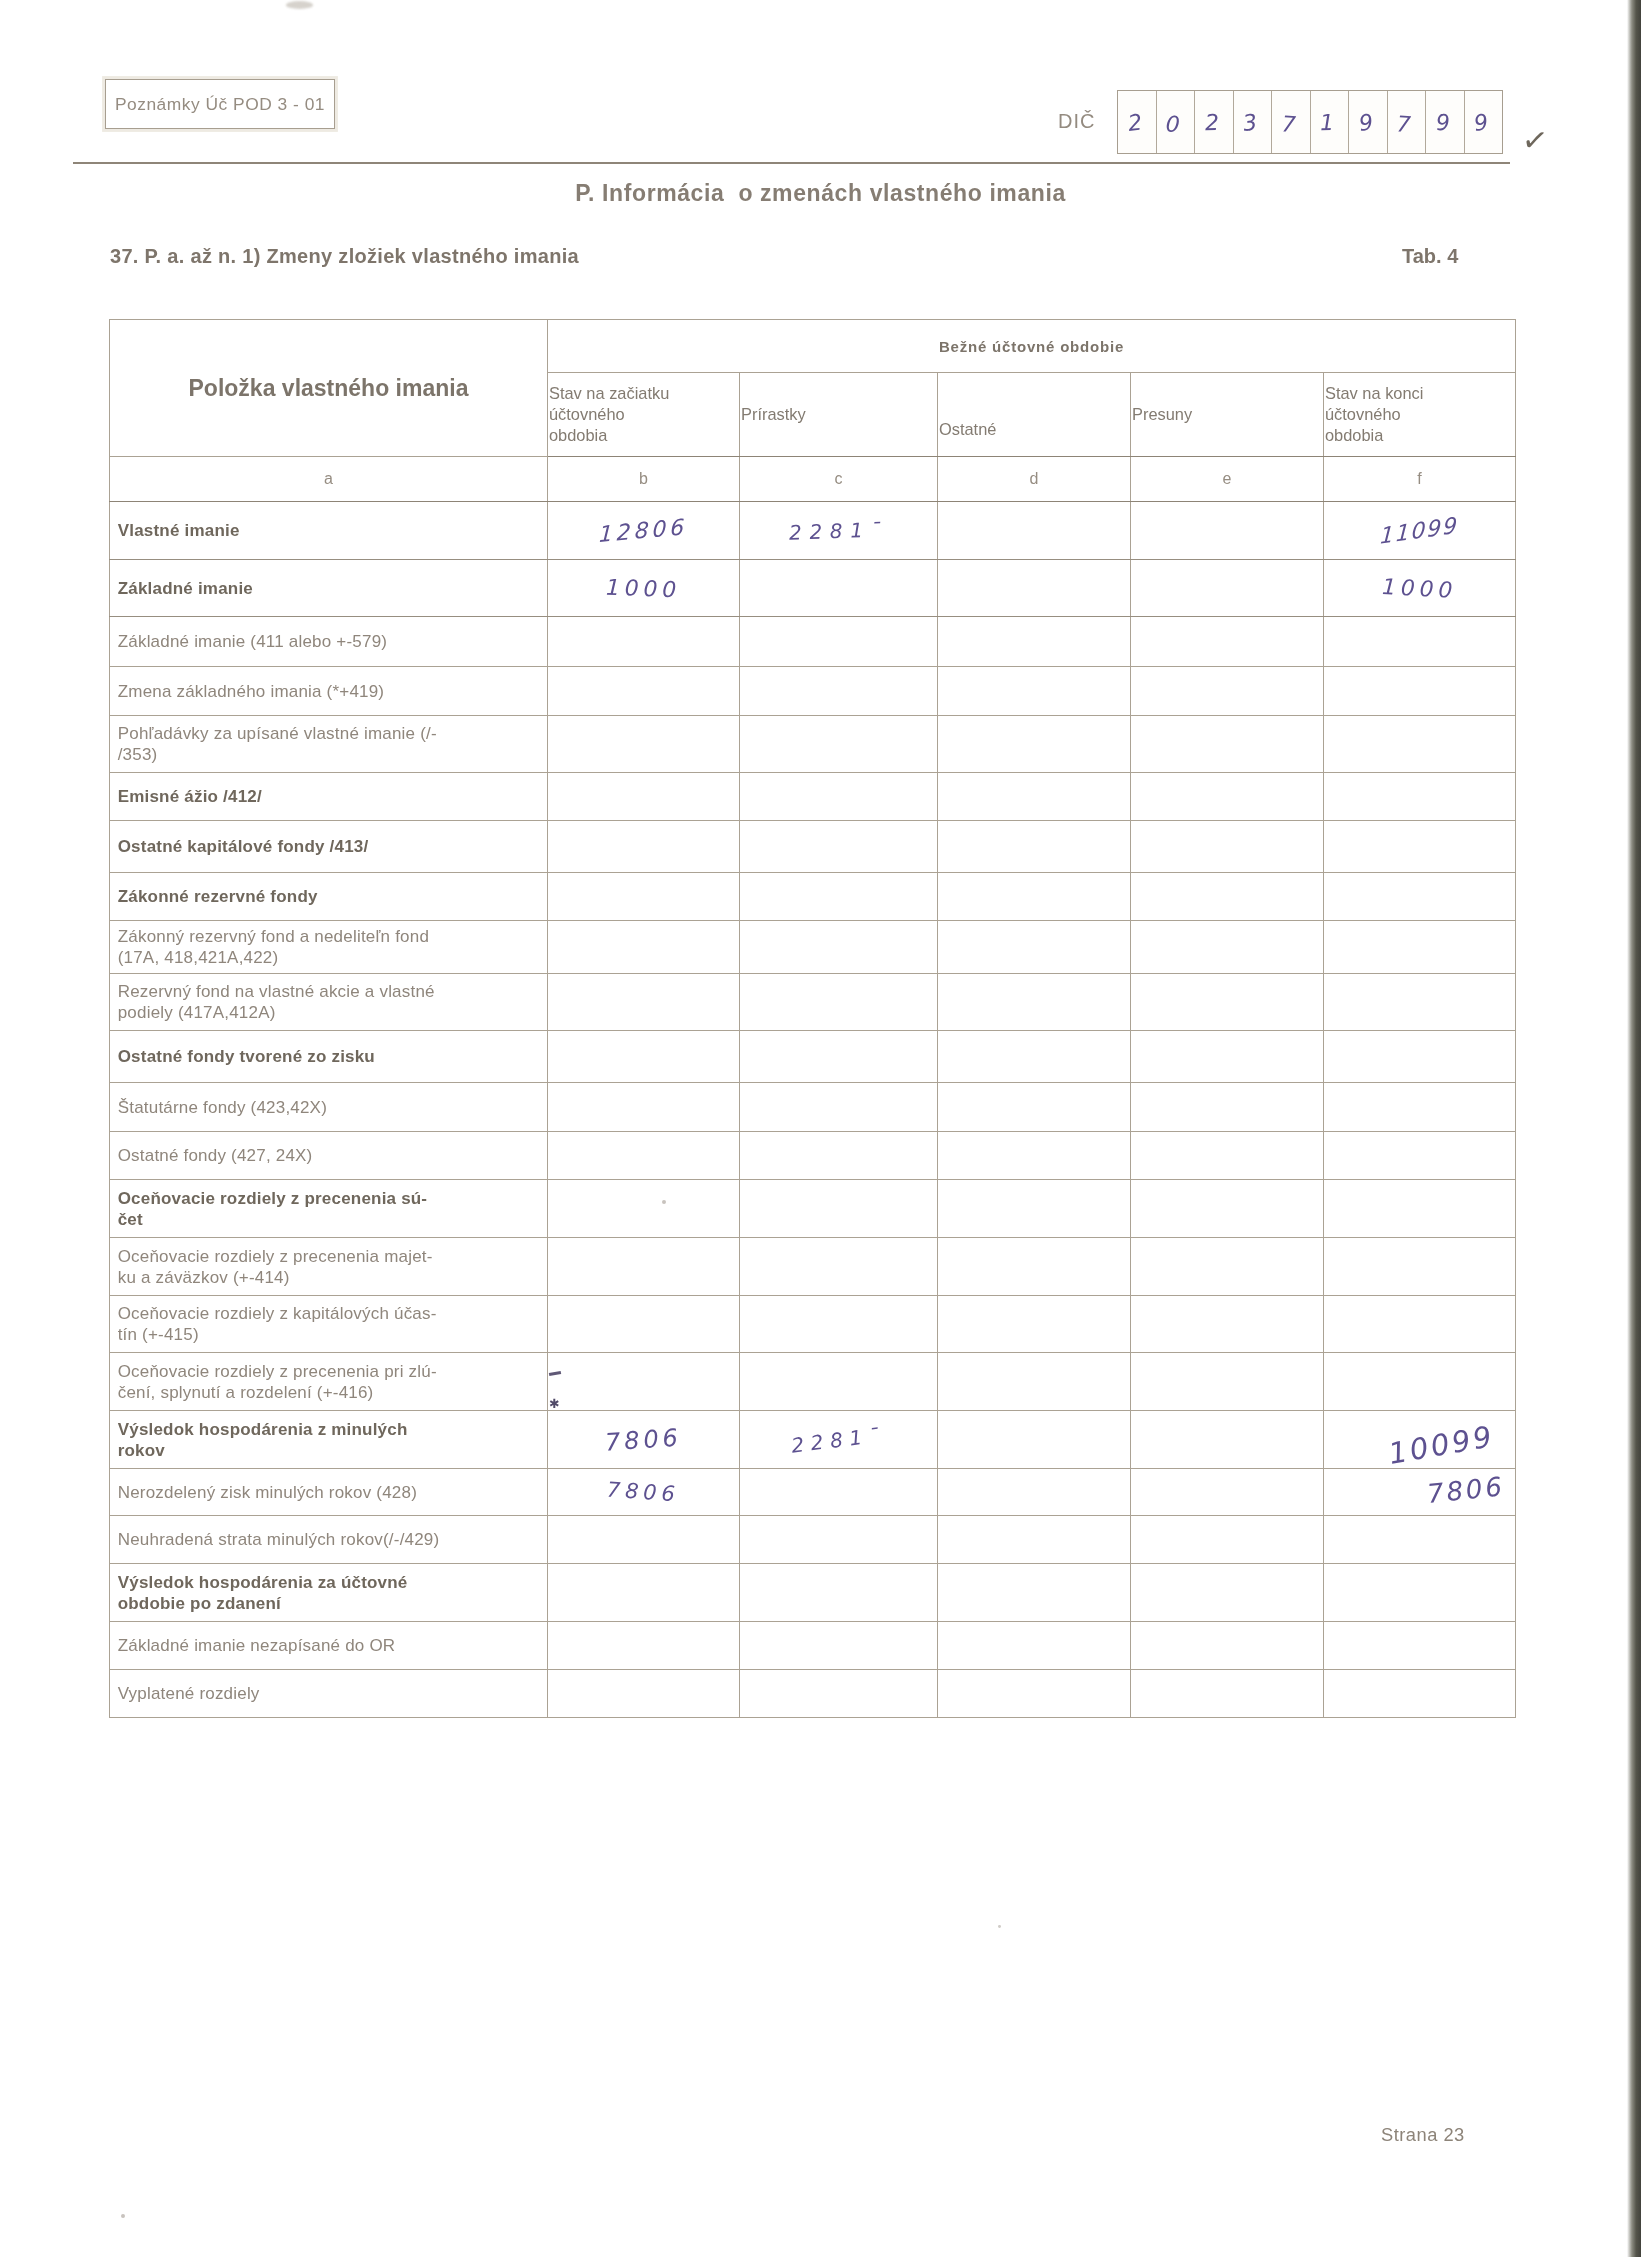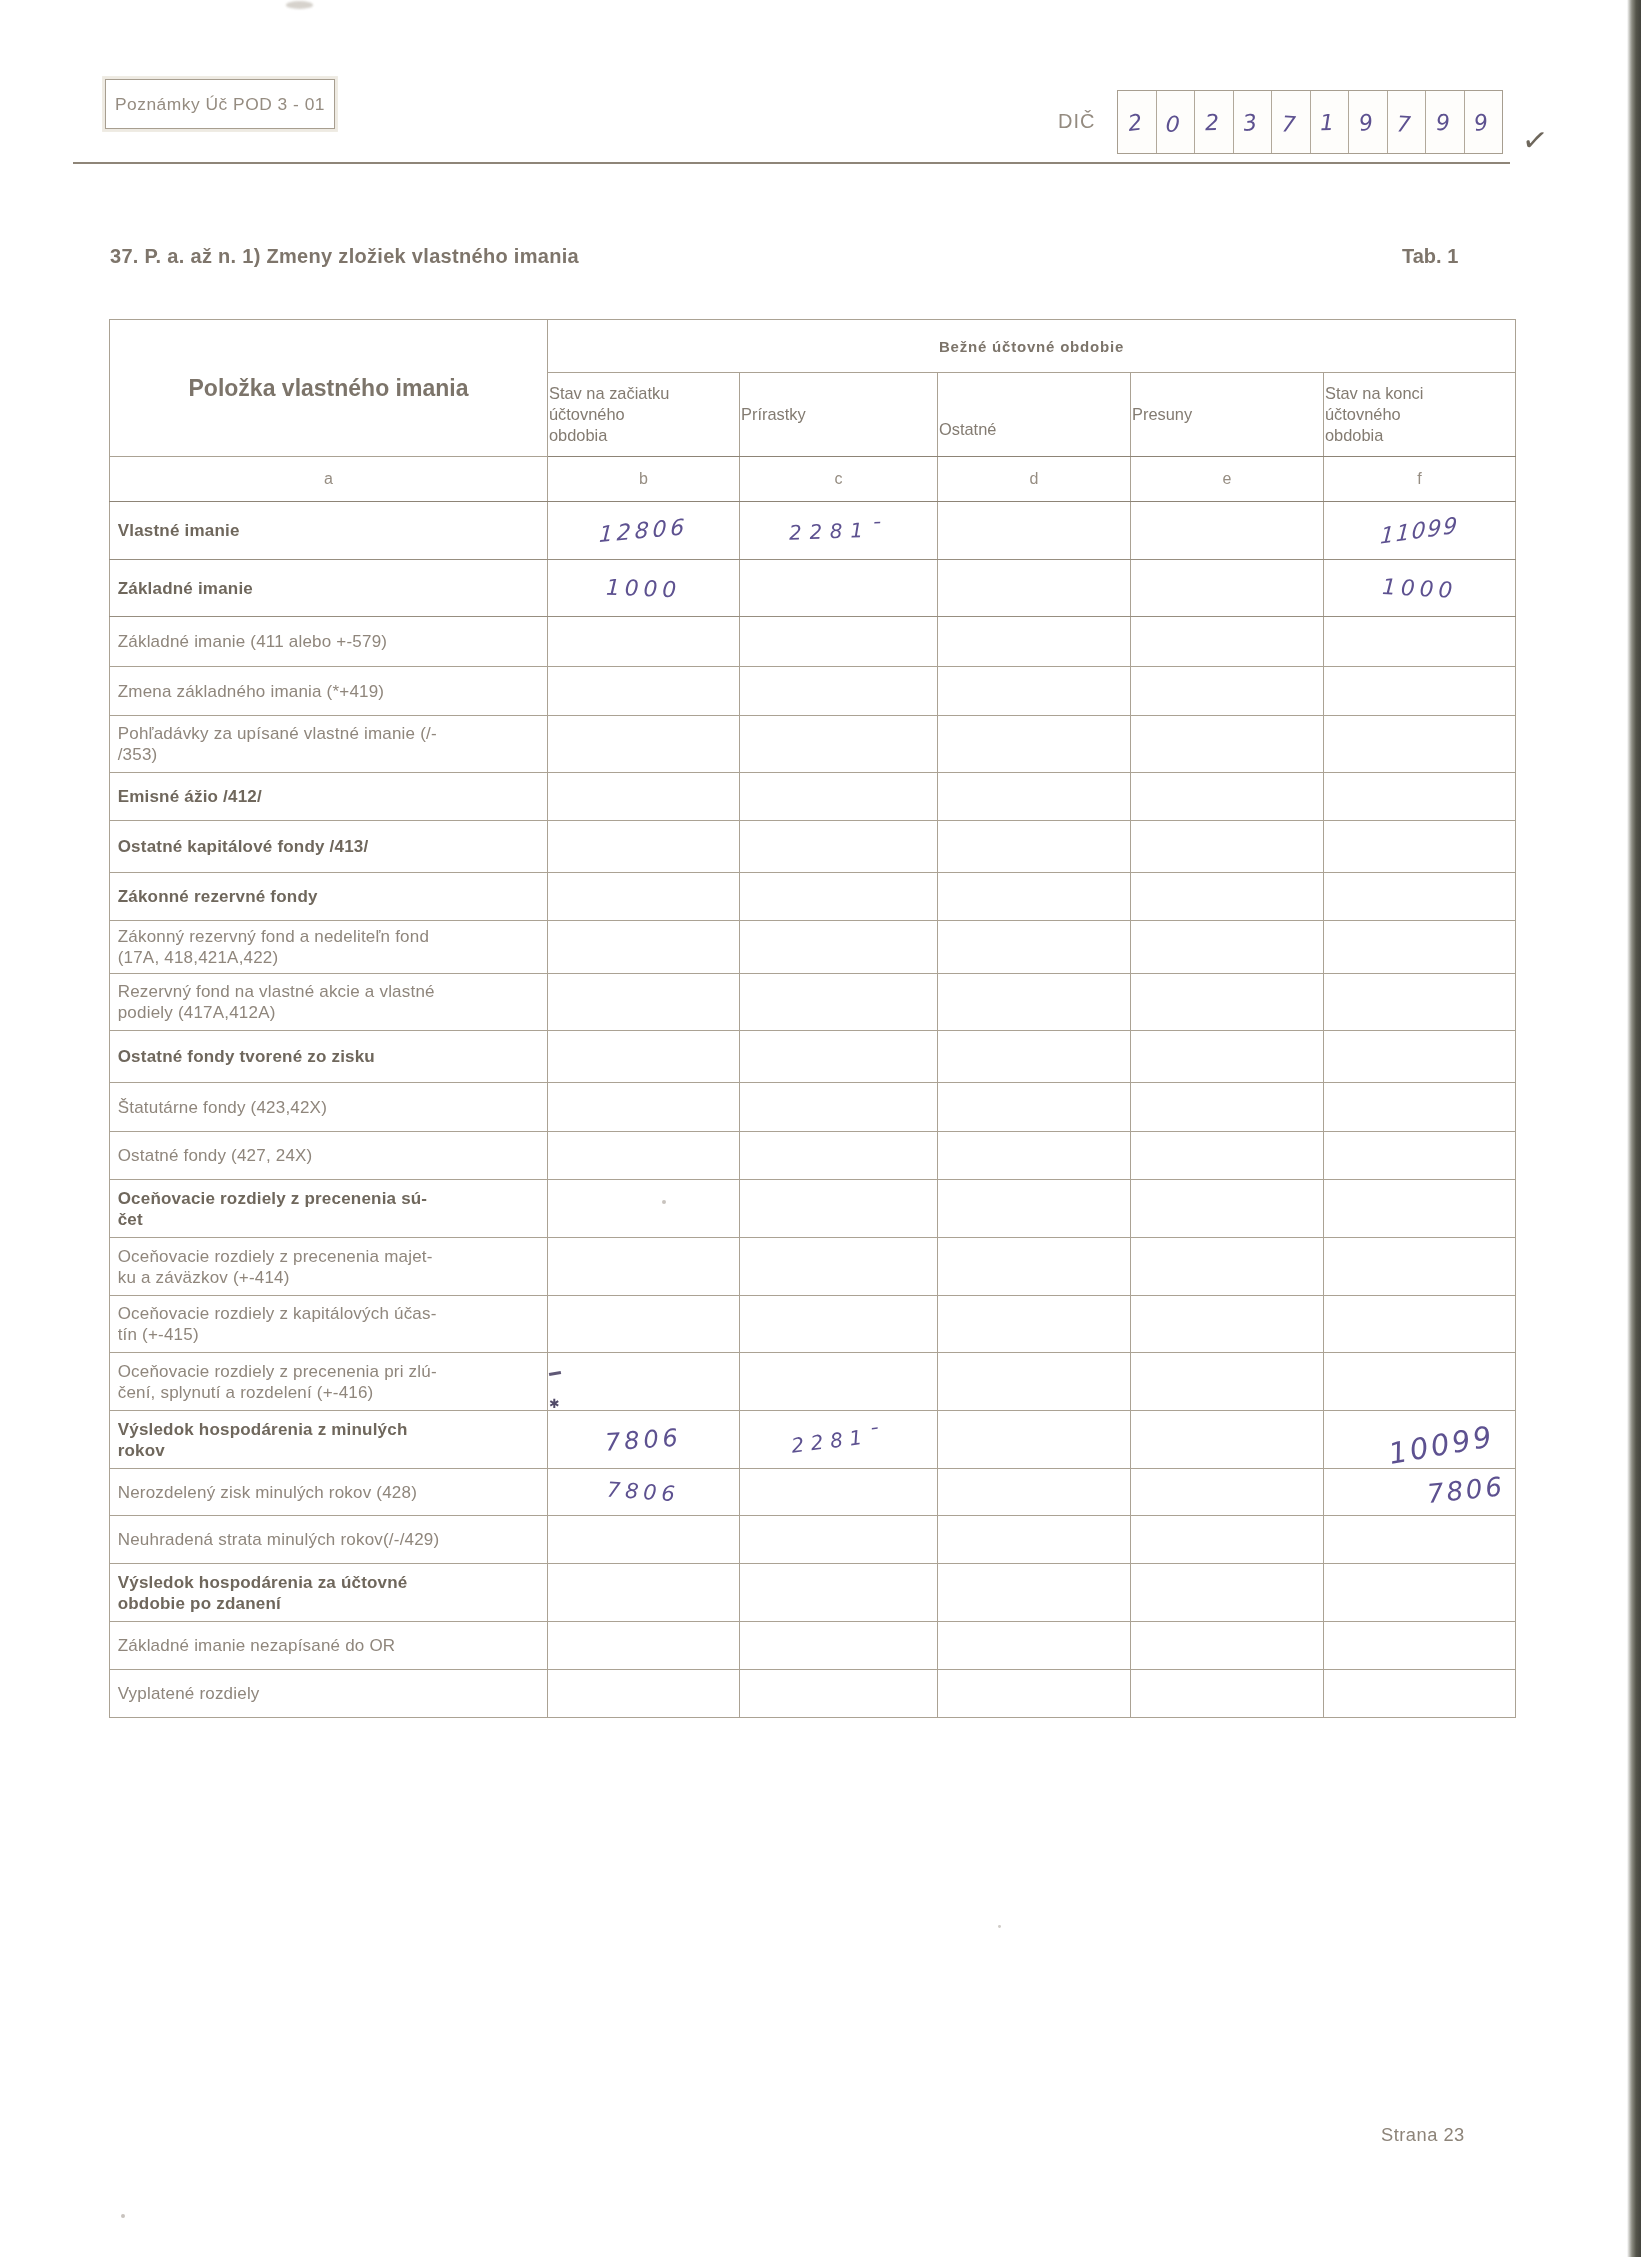--- a/index.html
+++ b/index.html
@@ -140,22 +140,23 @@
         <span class="hw dic-digit">9</span>
       </div>
       <div class="dic-cell">
         <span class="hw dic-digit">9</span>
       </div>
     </div>
 
   <div class="hrule"></div>
   <span class="checkmark">✓</span>
 
+  <div class="page-title">P. Informácia  o zmenách vlastného imania</div>
   <span class="section-heading">37. P. a. až n. 1)  Zmeny zložiek vlastného imania</span>
-  <span class="tab-label">Tab. 1</span>
+  <span class="tab-label">Tab. 4</span>
 
   <table class="equity">
     <colgroup>
       <col style="width:438px">
         <col style="width:192px">
         <col style="width:198px">
       <col style="width:193px">
         <col style="width:193px">
         <col style="width:192px">
     </colgroup>

